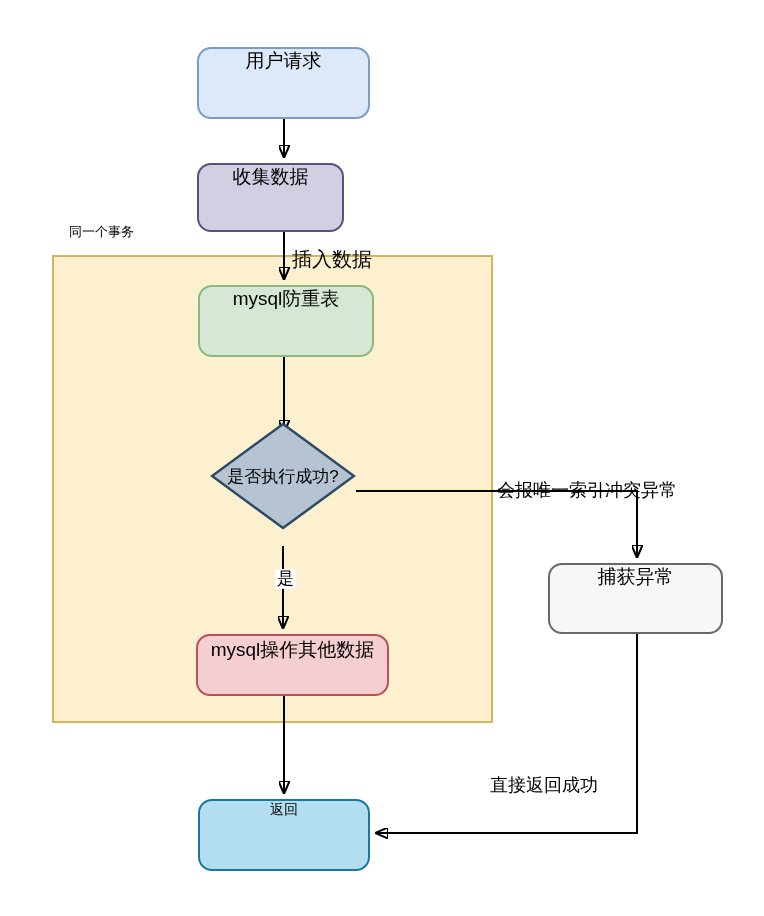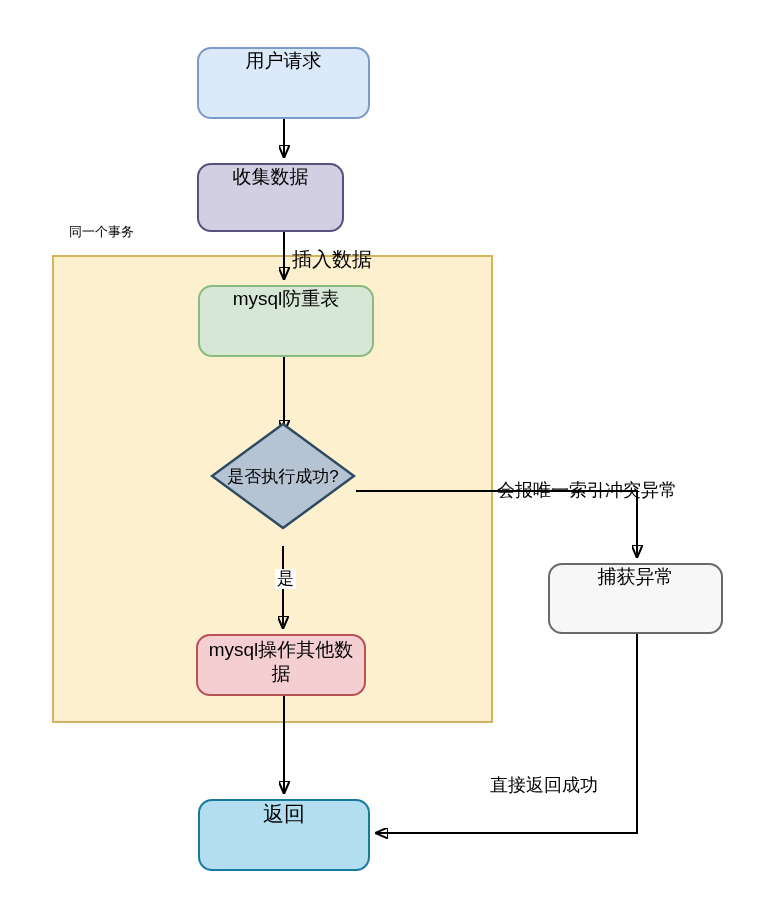--- a/index.html
+++ b/index.html
@@ -45,26 +45,26 @@
     text-align:center;color:#000;z-index:4;box-sizing:border-box;
     line-height:1.25;
     border-radius:14px;
   }
   .node-user{left:197px;top:47px;width:173px;height:72px;
     background:#dce9f8;border:2px solid #7d9bc8;font-size:19px;}
   .node-collect{left:197px;top:163px;width:147px;height:69px;
     background:#d3cfe2;border:2px solid #56517e;font-size:19px;}
   .node-dedup{left:198px;top:285px;width:176px;height:72px;
     background:#d6e8d5;border:2px solid #8aba7e;font-size:19px;}
-  .node-other{left:196px;top:634px;width:170px;height:62px;
+  .node-other{left:196px;top:634px;width:193px;height:62px;
     background:#f5ced1;border:2px solid #b85158;font-size:19px;padding:2px 6px;}
   .node-catch{left:548px;top:563px;width:175px;height:71px;
     background:#f7f7f7;border:2px solid #696969;font-size:19px;}
   .node-return{left:198px;top:799px;width:172px;height:72px;
-    background:#b3def0;border:2px solid #18789e;font-size:21px;}
+    background:#b3def0;border:2px solid #18789e;font-size:14px;}
   
   .decision{
     position:absolute;left:210px;top:422px;width:146px;height:108px;z-index:4;text-decoration:underline;
   }
   .decision svg{position:absolute;left:0;top:0;}
   .decision .decision-label{
     position:absolute;left:0;top:0;right:0;bottom:0;
     display:flex;align-items:center;justify-content:center;
     font-size:17px;color:#000;text-align:center;
   }

